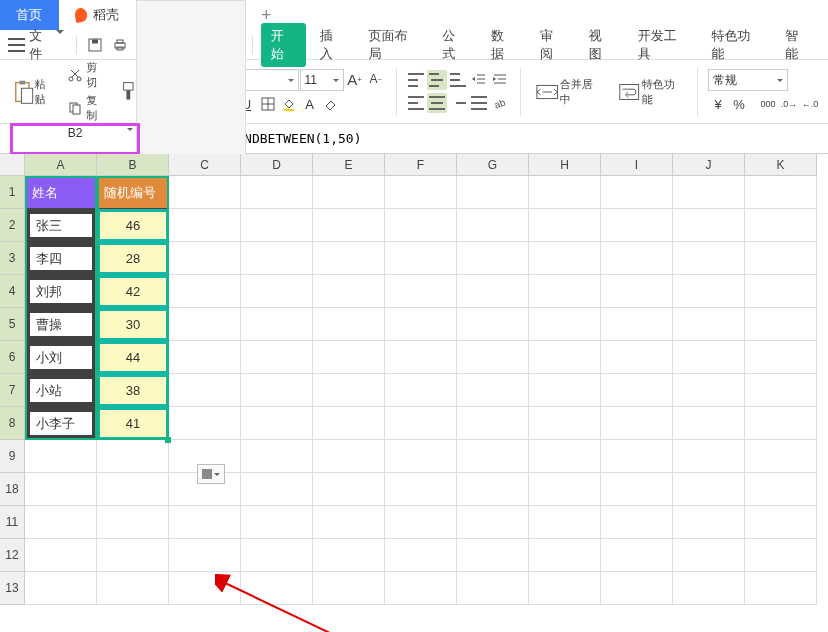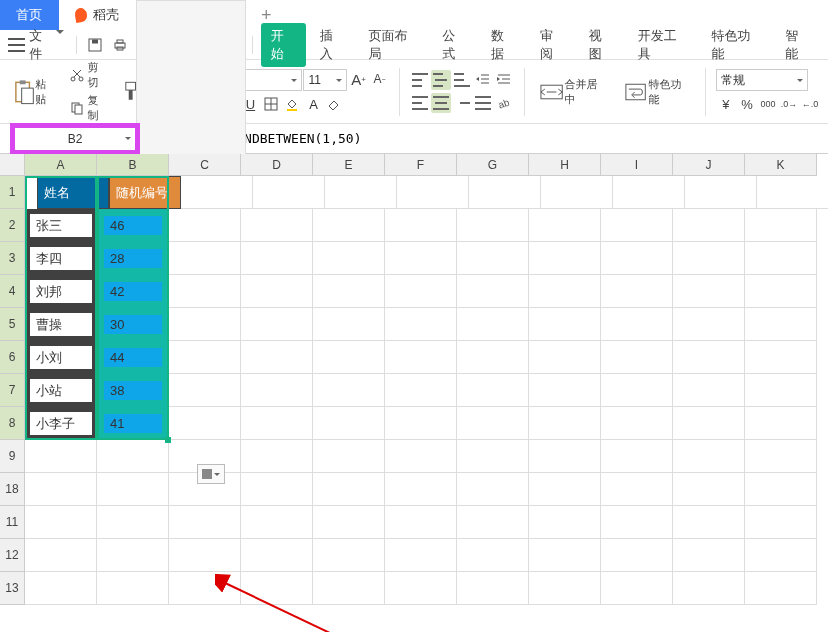--- a/index.html
+++ b/index.html
@@ -31,53 +31,53 @@
 .ribbon{height:64px;display:flex;align-items:center;padding:4px 8px;gap:8px;border-bottom:1px solid #e0e0e0;background:#fff;}
 .rib-btn{display:flex;flex-direction:row;align-items:center;font-size:11px;color:#444;cursor:pointer;padding:2px 4px;}
 .rib-col{display:flex;flex-direction:column;gap:3px;}
 .rib-row{display:flex;align-items:center;gap:3px;font-size:11px;color:#444;cursor:pointer;}
 .rib-row svg,.rib-row .sq{flex-shrink:0;}
 .rib-div{width:1px;height:48px;background:#e0e0e0;margin:0 2px;}
 .combo{height:22px;border:1px solid #ccc;font-size:12px;display:flex;align-items:center;padding:0 4px;gap:4px;background:#fff;cursor:pointer;}
 .combo::after{content:"";border:3px solid transparent;border-top-color:#666;margin-top:3px;margin-left:auto;}
 .combo.font{width:104px;}
 .combo.size{width:44px;}
-.combo.format{width:92px;}
+.combo.format{width:80px;}
 .mini-btn{width:20px;height:20px;display:flex;align-items:center;justify-content:center;border:1px solid transparent;cursor:pointer;font-size:13px;color:#444;}
 .mini-row{display:flex;gap:1px;}
 .align-ico{width:16px;height:14px;display:flex;flex-direction:column;justify-content:space-between;}
 .align-ico span{height:2px;background:#666;}
 .align-ico.center span:nth-child(2){margin:0 2px;}
 .align-box{background:#d8e6c5;padding:1px;border-radius:2px;}
 
 
 .formula-row{height:30px;display:flex;align-items:center;border-bottom:1px solid #d0d0d0;gap:4px;}
-.name-box{width:130px;height:32px;border:5px solid #d946ef;display:flex;align-items:center;justify-content:center;margin-left:10px;font-size:12px;position:relative;}
+.name-box{width:130px;height:32px;border:3px solid #d946ef;display:flex;align-items:flex-start;justify-content:center;margin-left:10px;font-size:12px;position:relative;}
 .name-box::after{content:"";position:absolute;right:4px;border:3px solid transparent;border-top-color:#666;margin-top:2px;}
 .fx-tools{display:flex;align-items:center;gap:6px;margin-left:40px;}
 .fx-ico{font-style:italic;font-size:14px;color:#555;cursor:pointer;}
 .formula-input{flex:1;height:22px;border:none;font-size:13px;font-family:Consolas,monospace;padding:0 4px;outline:none;}
 
 
 .sheet{position:relative;overflow:hidden;height:478px;}
 .corner{position:absolute;left:0;top:0;width:25px;height:22px;background:#f0f0f0;border-right:1px solid #ccc;border-bottom:1px solid #ccc;}
 .col-headers{position:absolute;left:25px;top:0;height:22px;display:flex;}
 .col-h{width:72px;height:22px;background:#f0f0f0;border-right:1px solid #ccc;border-bottom:1px solid #ccc;display:flex;align-items:center;justify-content:center;font-size:12px;color:#444;cursor:pointer;}
 .col-h.active{background:#d8e6c5;}
 .row-headers{position:absolute;left:0;top:22px;width:25px;}
 .row-h{height:33px;background:#f0f0f0;border-right:1px solid #ccc;border-bottom:1px solid #ccc;display:flex;align-items:center;justify-content:center;font-size:12px;color:#444;cursor:pointer;}
 .row-h.active{background:#d8e6c5;}
 .row-h:first-child{height:33px;}
 .grid{position:absolute;left:25px;top:22px;}
 .grid-row{display:flex;}
 .cell{width:72px;height:33px;border-right:1px solid #ddd;border-bottom:1px solid #ddd;display:flex;align-items:center;padding:0 6px;font-size:13px;background:#fff;}
-.cell.hdr{background:#0369a1;color:#fff;border:1px solid #444;margin-left:12px;}
+.cell.hdr{background:#8b5cf6;color:#fff;border:1px solid #444;}
 .cell.hdr2{background:#e08a3c;color:#fff;border:1px solid #444;}
 .cell.name{border:5px solid #404040;background:#fff;}
-.cell.val{border:7px solid #14b8a6;background:#0ea5e9;justify-content:flex-start;}
+.cell.val{border:3px solid #14b8a6;background:#fef9c3;justify-content:center;}
 .sel-outline{position:absolute;border:2px solid #14b584;pointer-events:none;}
 .sel-a{left:0;top:0;width:72px;height:264px;}
 .sel-b{left:72px;top:0;width:72px;height:264px;}
 .sel-handle{position:absolute;width:6px;height:6px;background:#14b584;left:140px;top:261px;}
 .fill-btn{position:absolute;left:172px;top:288px;width:28px;height:20px;border:1px solid #bbb;background:#fafafa;cursor:pointer;display:flex;align-items:center;justify-content:center;gap:2px;}
 .fill-btn::after{content:"";border:3px solid transparent;border-top-color:#666;margin-top:3px;}
 .fill-btn .ic{width:10px;height:10px;background:#888;}
 
 
 .arrow-svg{position:absolute;left:215px;top:420px;pointer-events:none;}
@@ -335,21 +335,21 @@
   </div>
   <div class="rib-div"></div>
 
   <div class="rib-col">
     <div class="combo format">
         <span>常规</span>
       </div>
     <div class="mini-row">
       <div class="mini-btn">¥</div>
       <div class="mini-btn">%</div>
-      <div class="mini-btn" style="font-size:9px;">000</div>
+      <div class="mini-btn" style="font-size:9px;margin-left:8px;">000</div>
       <div class="mini-btn" style="font-size:9px;">.0→</div>
       <div class="mini-btn" style="font-size:9px;">←.0</div>
     </div>
   </div>
 </div>
 
 <div class="formula-row">
   <div class="name-box">
       <span>B2</span>
     </div>

